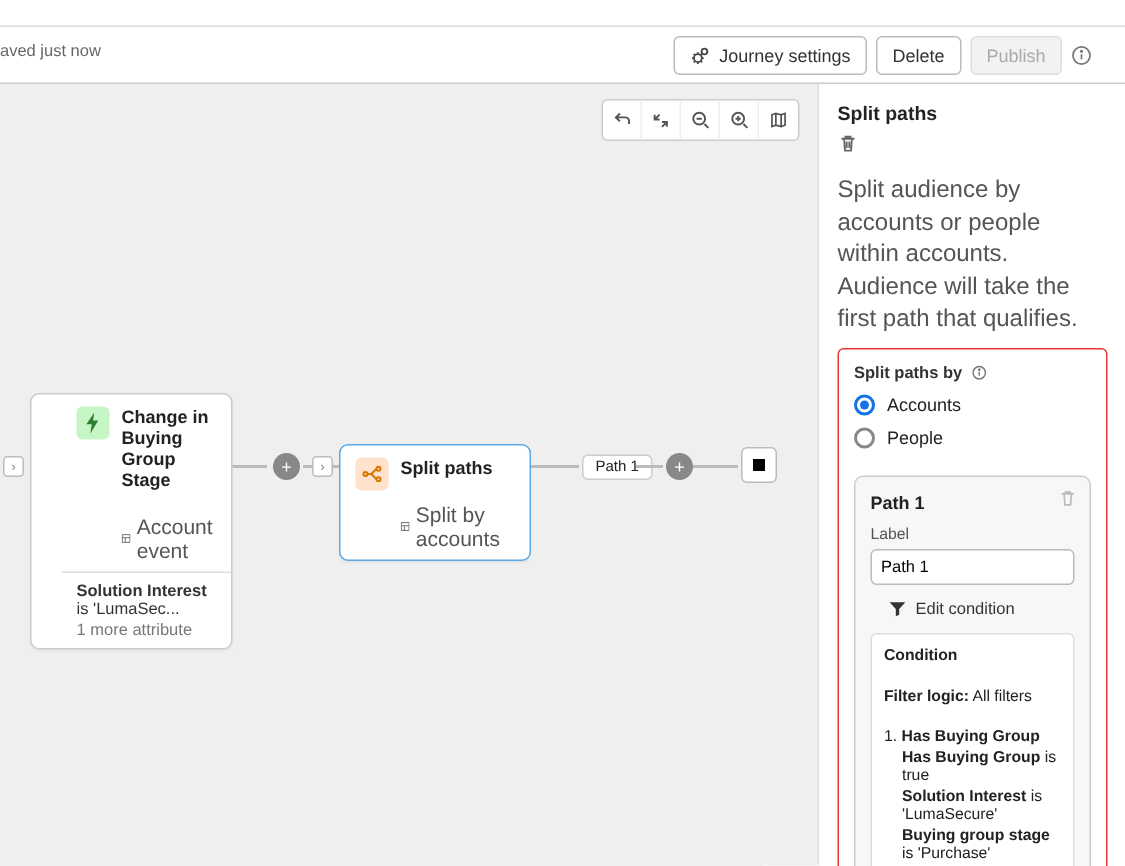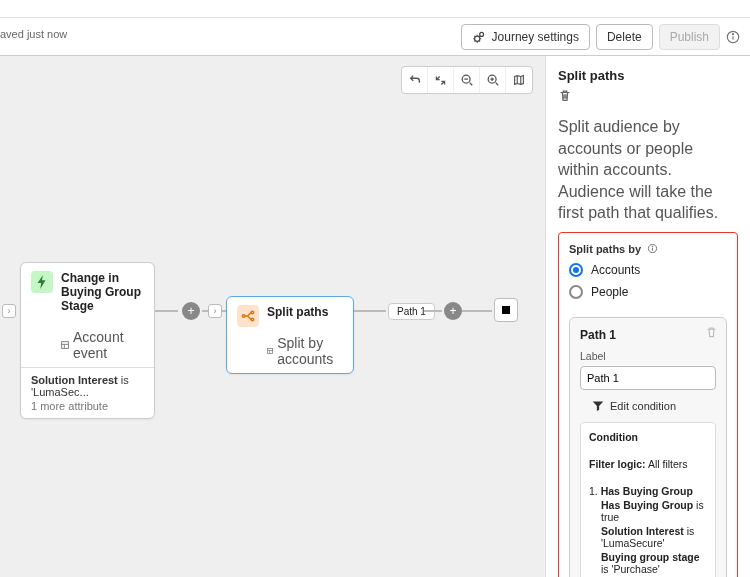--- a/index.html
+++ b/index.html
@@ -1,41 +1,41 @@
 <!DOCTYPE html>
 <html><head>
 <meta charset="utf-8">
 <style>
   * { box-sizing: border-box; margin: 0; padding: 0; }
   body { font-family: Arial, Helvetica, sans-serif; font-size: 12px; color: #222; background: #fff; width: 750px; height: 577px; overflow: hidden; position: relative; }
   .topbar { height: 18px; border-bottom: 1px solid #ddd; }
   .header { position: relative; height: 38px; border-bottom: 1px solid #ccc; }
   .saved { position: absolute; left: 0; top: 10px; font-size: 11px; color: #666; }
-  .hdr-actions { position: absolute; right: 10px; top: 6px; display: flex; gap: 6px; }
+  .hdr-actions { position: absolute; right: 22px; top: 6px; display: flex; gap: 6px; }
   .btn { background: #fff; border: 1px solid #bbb; border-radius: 4px; padding: 5px 10px; font-size: 12px; color: #333; cursor: pointer; display: inline-flex; align-items: center; gap: 6px; }
   .btn.disabled { background: #f2f2f2; color: #aaa; border-color: #ddd; cursor: default; }
   .icon { display: inline-flex; align-items: center; justify-content: center; }
 
   .canvas { position: absolute; left: 0; top: 56px; width: 545px; height: 521px; background: #efefef; overflow: hidden; }
   .canvas-toolbar { position: absolute; right: 12px; top: 10px; background: #fff; border: 1px solid #ccc; border-radius: 4px; display: flex; }
   .ctb-btn { width: 26px; height: 26px; display: flex; align-items: center; justify-content: center; border-right: 1px solid #eee; cursor: pointer; }
   .ctb-btn:last-child { border-right: none; }
 
   .node-card { position: absolute; background: #fff; border: 1px solid #ccc; border-radius: 6px; box-shadow: 0 1px 2px rgba(0,0,0,0.05); }
   .node-card .head { display: flex; gap: 8px; padding: 8px 10px 6px 10px; align-items: flex-start; }
   .node-card .title { font-weight: bold; font-size: 12px; }
   .node-card .subtitle { font-size: 14px; color: #555; margin-top: 16px; display: flex; align-items: center; gap: 4px; }
   .node-card .body { border-top: 1px solid #ddd; padding: 6px 10px; font-size: 11px; color: #333; }
   .node-card .more { font-size: 11px; color: #777; margin-top: 2px; }
 
   .icon-box { width: 22px; height: 22px; border-radius: 4px; display: flex; align-items: center; justify-content: center; flex-shrink: 0; }
   .icon-box.green { background: #c6f6c6; }
   .icon-box.orange { background: #ffe2cc; }
 
-  .node1 { left: 20px; top: 206px; width: 135px; }
+  .node1 { left: 20px; top: 206px; width: 135px; padding-left: 20px; }
   .node2 { left: 226px; top: 240px; width: 128px; border: 1.5px solid #5aa9e6; }
 
   .connector { position: absolute; top: 254px; height: 2px; background: #bbb; }
   .c1 { left: 155px; width: 23px; }
   .c2 { left: 202px; width: 24px; }
   .plusnode { position: absolute; width: 18px; height: 18px; border-radius: 50%; background: #888; color: #fff; display: flex; align-items: center; justify-content: center; font-size: 12px; top: 246px; cursor: pointer; }
   .pn1 { left: 182px; }
   .chev { position: absolute; width: 14px; height: 14px; border: 1px solid #bbb; border-radius: 3px; background: #fff; display: flex; align-items: center; justify-content: center; top: 248px; font-size: 9px; color: #888; }
   .ch0 { left: 2px; }
   .ch1 { left: 208px; }

